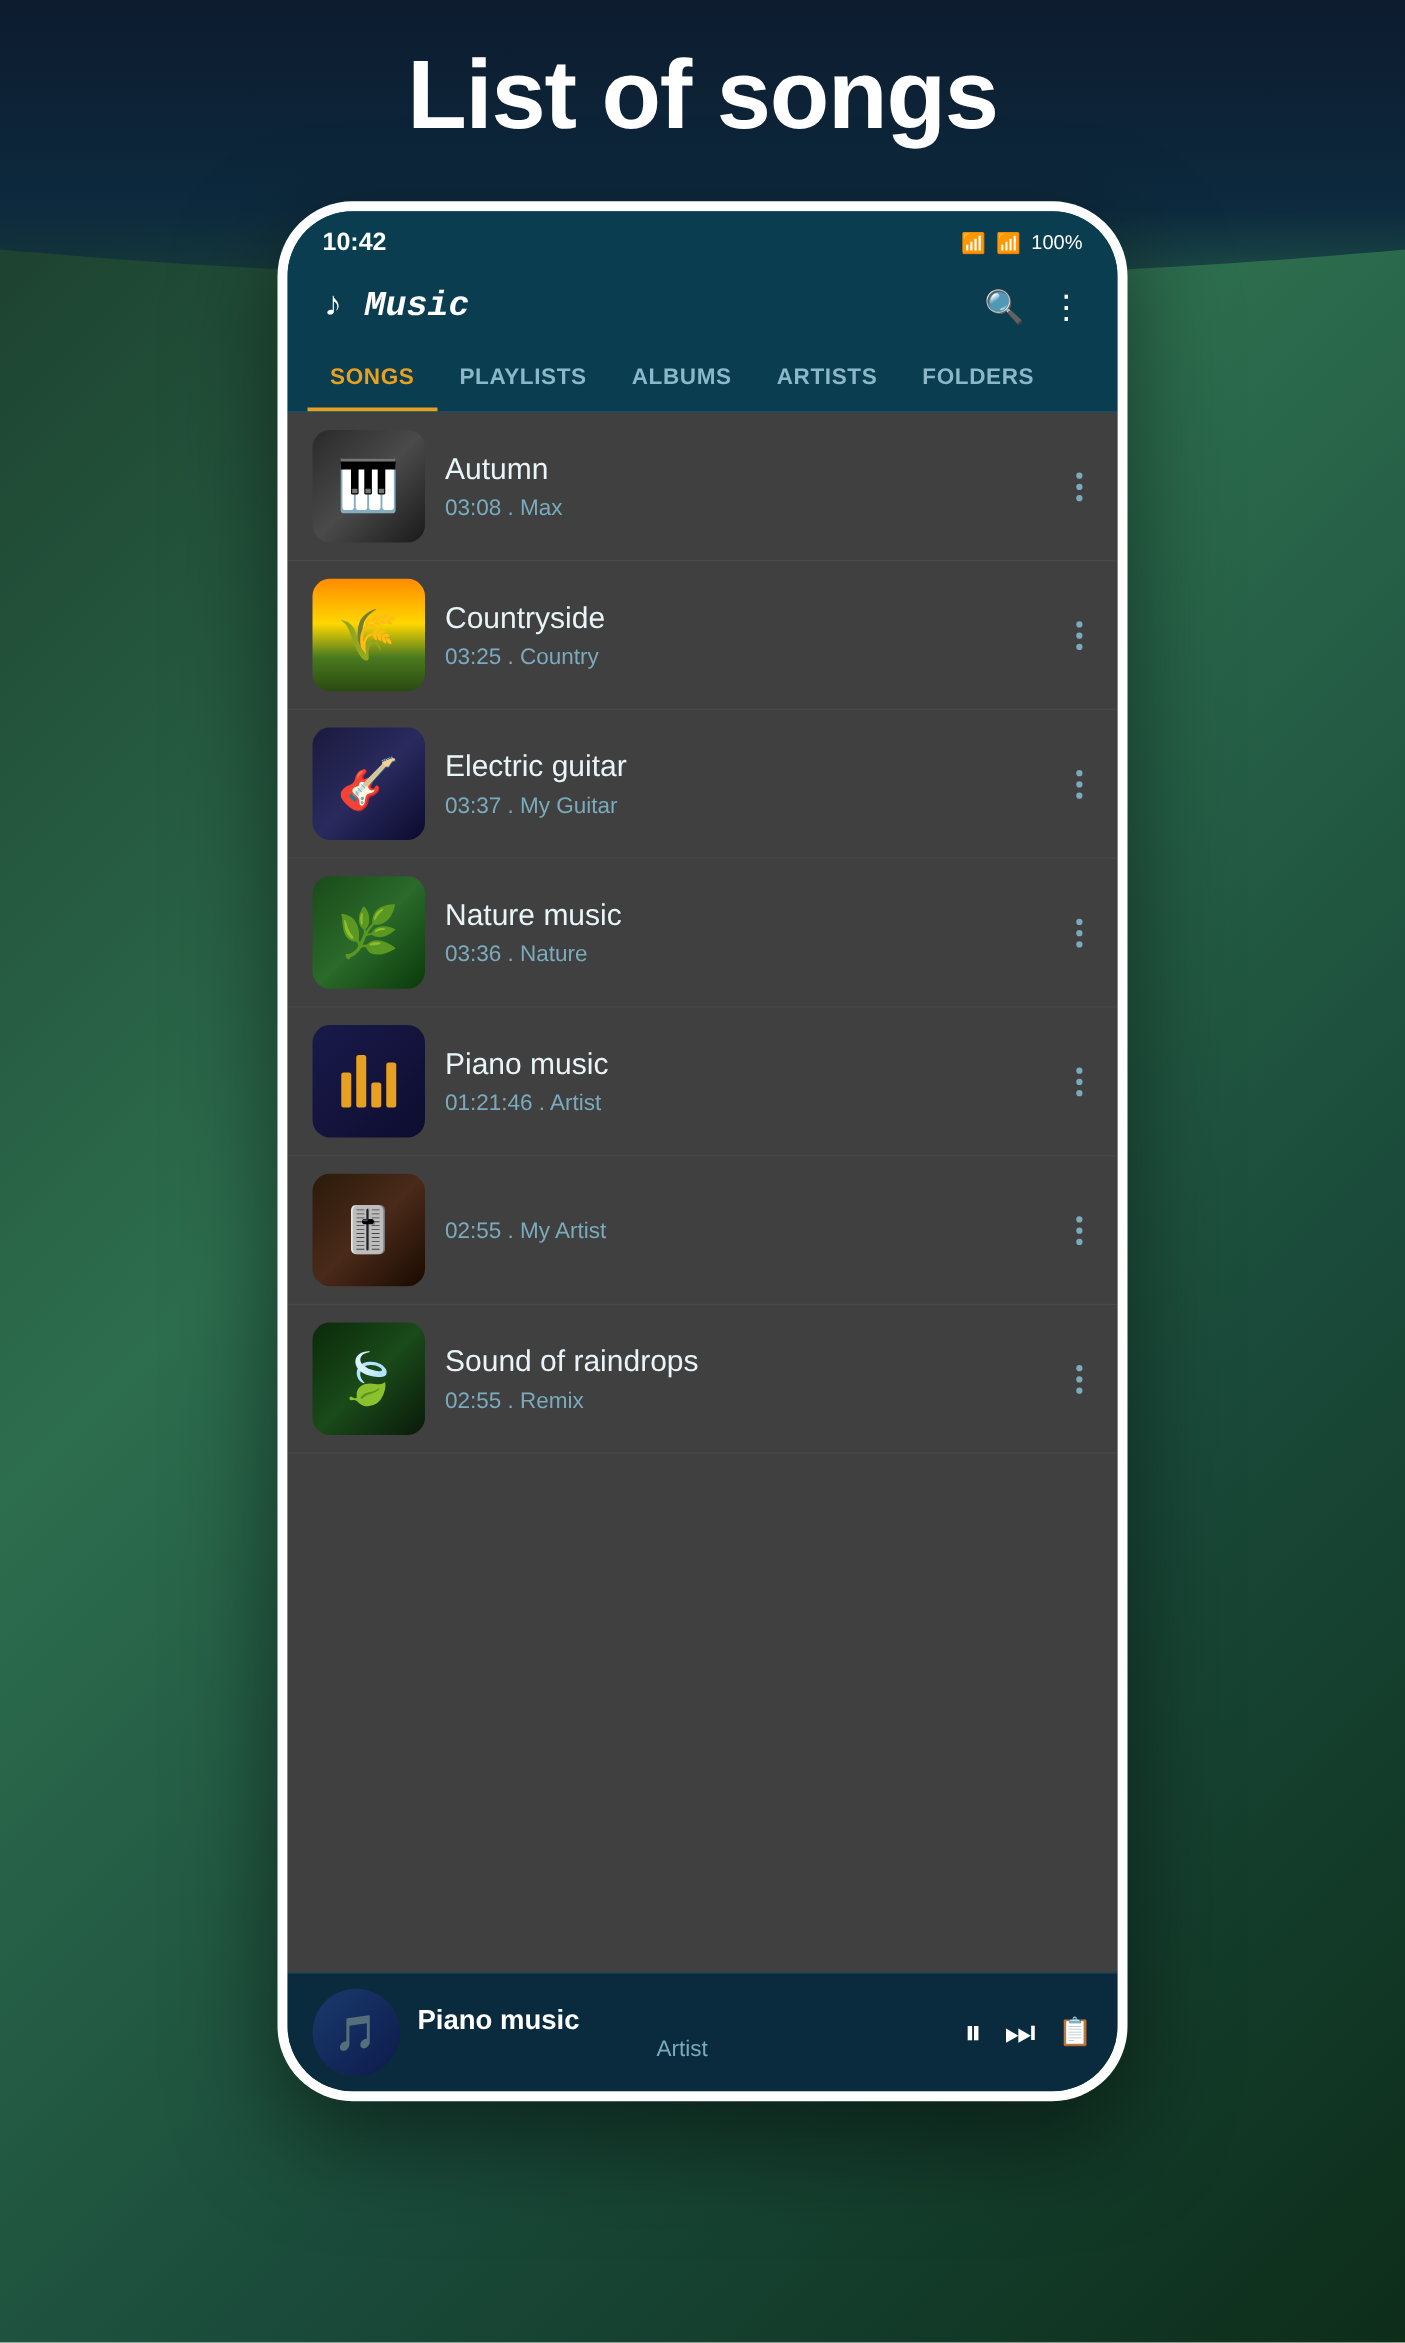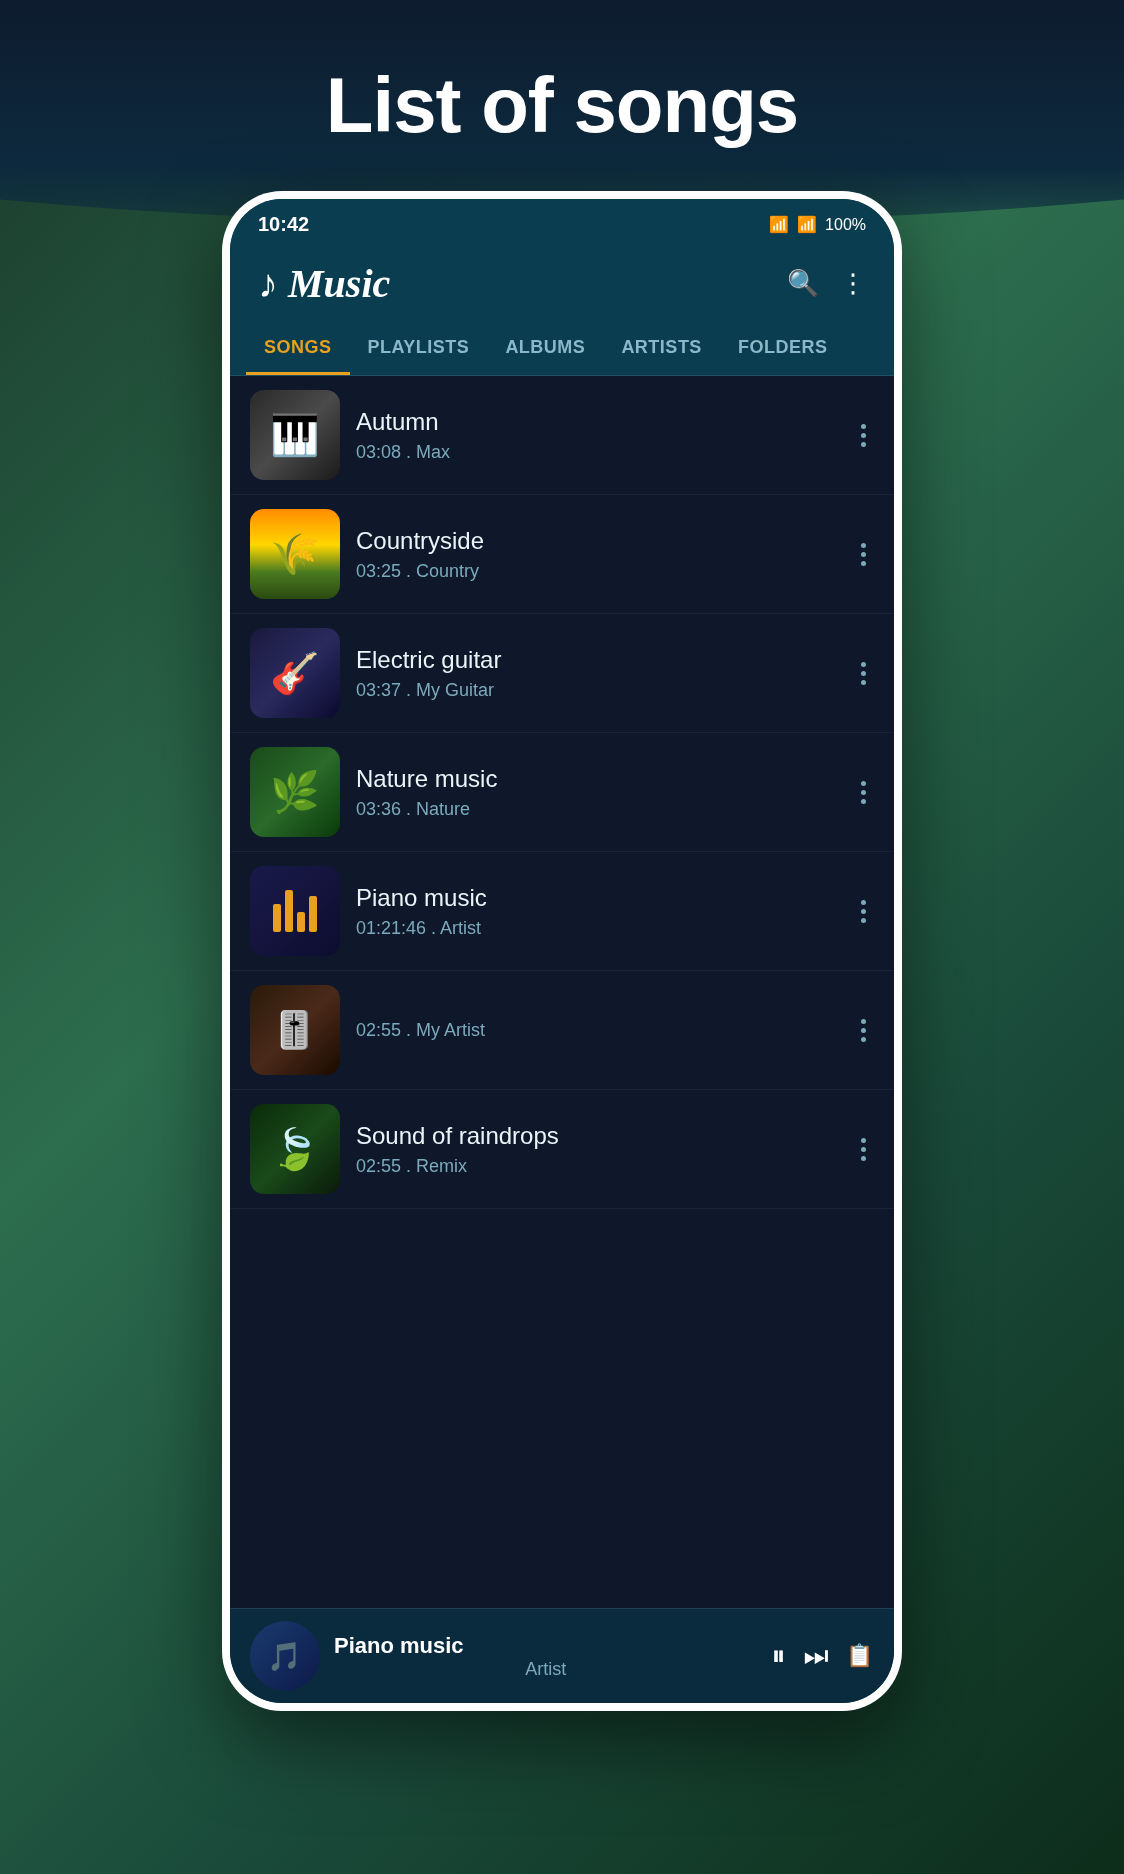--- a/index.html
+++ b/index.html
@@ -24,21 +24,21 @@
       height: 280px;
       background: linear-gradient(180deg, #0d1b2e 0%, #0d2a3e 60%, transparent 100%);
       clip-path: ellipse(110% 80% at 50% 0%);
       z-index: 0;
     }
 
     .page-title {
       color: #ffffff;
       font-size: 78px;
       font-weight: 900;
-      margin-top: 60px;
+      margin-top: 30px;
       z-index: 1;
       text-align: center;
       letter-spacing: -1px;
     }
 
     .phone-container {
       z-index: 1;
       margin-top: 40px;
       width: 680px;
       height: 1520px;
@@ -86,24 +86,24 @@
       display: flex;
       justify-content: space-between;
       align-items: center;
       padding: 16px 28px;
       background: #0a3d50;
       flex-shrink: 0;
     }
 
     .app-logo {
       color: #ffffff;
-      font-size: 40px;
+      font-size: 28px;
       font-style: italic;
       font-weight: 700;
-      font-family: Liberation Serif, serif;
+      font-family: Liberation Mono, monospace;
     }
 
     .app-logo::before {
       content: '♪ ';
       font-style: normal;
     }
 
     .header-icons {
       display: flex;
       align-items: center;
@@ -134,21 +134,21 @@
     }
 
     .tab-item.active {
       color: #e8a020;
       border-bottom: 3px solid #e8a020;
     }
 
     .songs-list {
       flex: 1;
       overflow-y: auto;
-      background: #0f172a;
+      background: #404040;
     }
 
     .songs-list::-webkit-scrollbar { display: none; }
 
     .song-item {
       display: flex;
       align-items: center;
       padding: 14px 20px;
       border-bottom: 1px solid rgba(255,255,255,0.05);
       cursor: pointer;

